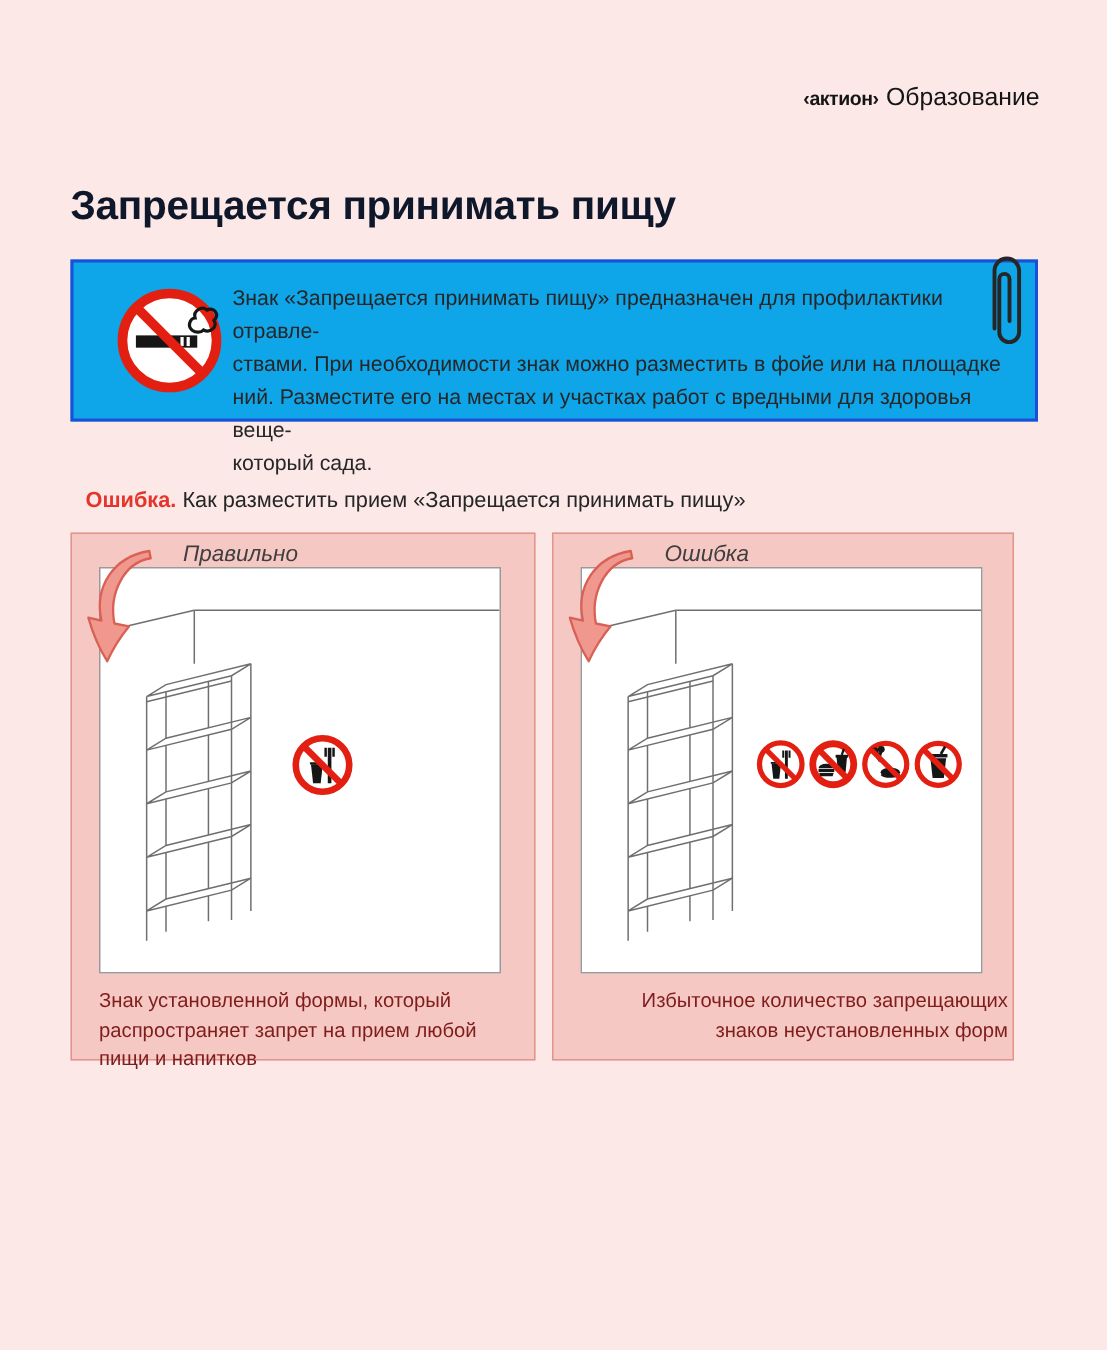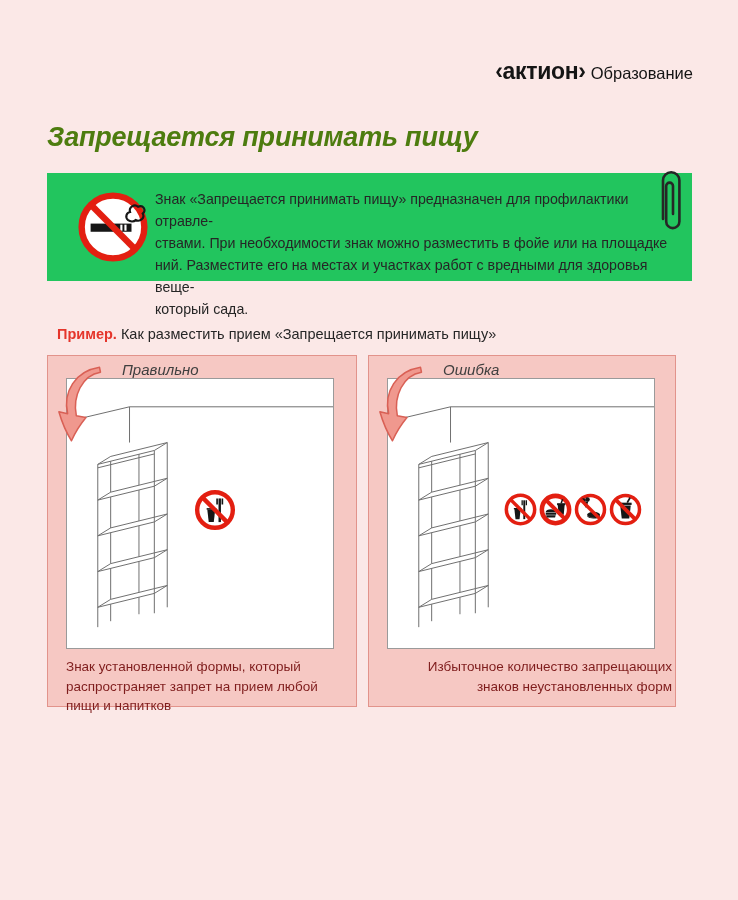--- a/index.html
+++ b/index.html
@@ -2,28 +2,28 @@
 <html><head>
 <meta charset="utf-8">
 <style>
   * { margin:0; padding:0; box-sizing:border-box; }
   html,body { background:#fbe8e7; }
   body { font-family:"Liberation Sans", sans-serif; }
   .page { position:relative; width:738px; height:900px; background:#fbe8e7; overflow:hidden; margin:0 auto; }
 
   
   .brand { position:absolute; top:38px; right:45px; display:flex; align-items:baseline; gap:5px; color:#151515; }
-  .brand-name { font-weight:bold; font-size:23px; letter-spacing:-0.3px;margin-top:20px; }
+  .brand-name { font-weight:bold; font-size:13px; letter-spacing:-0.3px;margin-top:20px; }
   .brand-suffix { font-size:16.5px; }
 
   
-  .page-title { position:absolute; left:47px; top:122px; font-size:27px; color:#4d7c0f; letter-spacing:-0.2px;font-style:italic; }
-
-  
-  .info-box { position:absolute; left:47px; top:173px; width:645px; height:108px; background:#22c55e; border:2px solid #22c55e; }
+  .page-title { position:absolute; left:47px; top:122px; font-size:27px; color:#0f172a; letter-spacing:-0.2px; }
+
+  
+  .info-box { position:absolute; left:47px; top:173px; width:645px; height:108px; background:#0ea5e9; border:2px solid #1d4ed8; }
   .info-box .sign { position:absolute; left:27px; top:15px; width:74px; height:74px; }
   .info-text { position:absolute; left:106px; top:13px; width:520px; font-size:14.2px; line-height:22px; color:#262626; }
   .paperclip { position:absolute; left:607px; top:-12px; width:30px; height:78px; z-index:5; }
 
   
   .example-line { position:absolute; left:57px; top:326px; font-size:14.5px; color:#262626; }
   .example-label { color:#e5352b; font-weight:bold; }
 
   
   .panel { position:absolute; top:355px; width:310px; height:352px; background:#f6c8c3; border:1.5px solid #e2938b; }
@@ -108,21 +108,21 @@
       <div>ствами. При необходимости знак можно разместить в фойе или на площадке</div>
       <div>ний. Разместите его на местах и участках работ с вредными для здоровья веще-</div>
       <div>который сада.</div>
     </div>
     <svg class="paperclip" viewBox="0 0 30 78">
       <path d="M7 56 V17.5 a8.2 8.2 0 0 1 16.4 0 V58.5 a6.6 6.6 0 0 1 -13.2 0 V23 a3.4 3.4 0 0 1 6.8 0 V51" fill="none" stroke="#262626" stroke-width="2.6" stroke-linecap="round"></path>
     </svg>
   </div>
 
   <div class="example-line">
-    <span class="example-label">Пример.</span>
+    <span class="example-label">Ошибка.</span>
     <span>Как разместить прием «Запрещается принимать пищу»</span>
   </div>
 
   <div class="panel panel--left">
     <div class="panel-label">Правильно</div>
     <svg class="swoosh-arrow" viewBox="0 0 60 90">
       <path d="M45 5 C20 9 7 30 12 53 L3 51 C7 65 11 73 16 81 C21 70 26 63 31 57 L21 55 C17 35 27 13 46 10 Z" fill="#f0988e" stroke="#d96055" stroke-width="1.6" stroke-linejoin="round"></path>
     </svg>
     <div class="scene">
       <svg class="room" viewBox="0 0 268 271">

